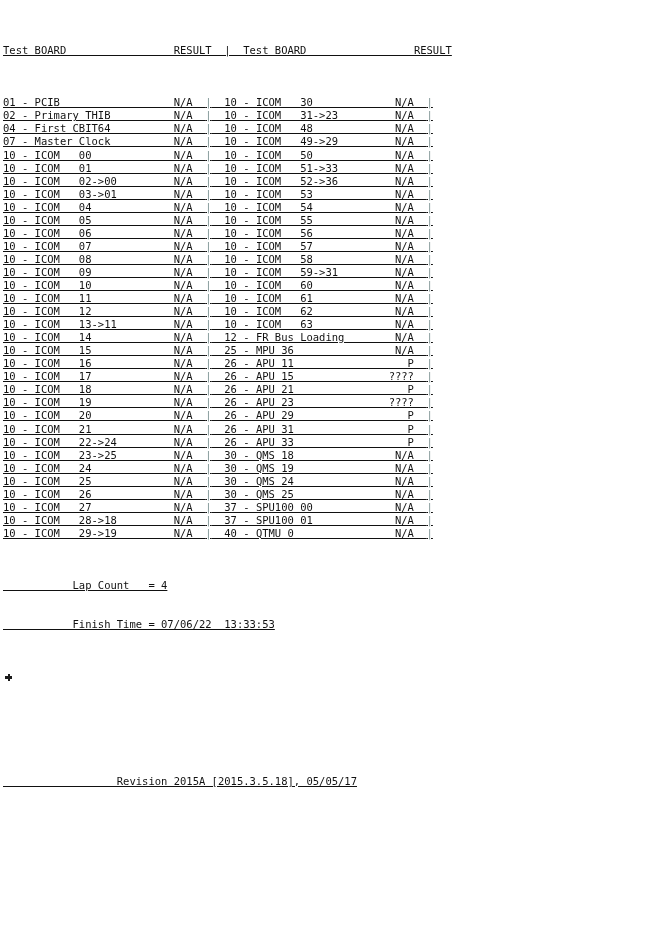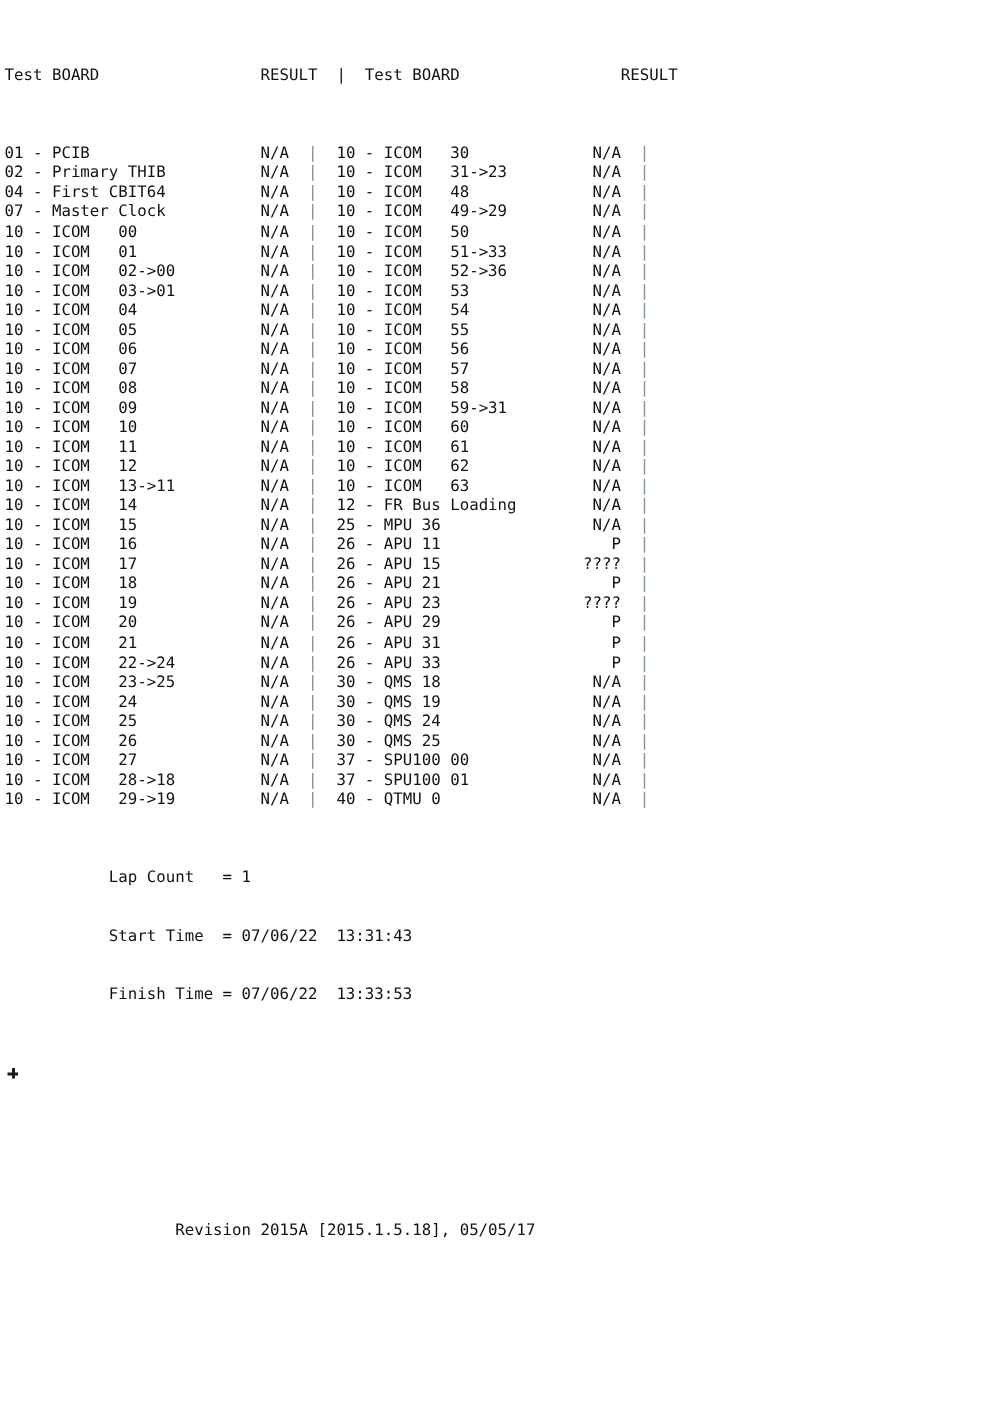--- a/index.html
+++ b/index.html
@@ -22,20 +22,21 @@
     position: relative;
     width: 672px;
     padding: 5px 0 0 3px;
     box-sizing: border-box;
     white-space: pre;
   }
   .line {
     white-space: pre;
     height: 13.05px;
     line-height: 13.05px;
+    text-decoration: underline;
   }
   .blank { height: 13.05px; }
   .sep {
     color: #7e9494;
   }
   .marker-line {
     height: 13.05px;
     line-height: 13.05px;
     position: relative;
   }
@@ -71,29 +72,28 @@
 </style>
 </head>
 <body>
 
 <div class="term">
 
   <div class="line">Test BOARD                 RESULT  |  Test BOARD                 RESULT</div>
 
   <div id="table-body"><div class="line"><span>01 - PCIB                  N/A  </span><span class="sep">|</span><span>  10 - ICOM   30             N/A  </span><span class="tail">|</span></div><div class="line"><span>02 - Primary THIB          N/A  </span><span class="sep">|</span><span>  10 - ICOM   31-&gt;23         N/A  </span><span class="tail">|</span></div><div class="line"><span>04 - First CBIT64          N/A  </span><span class="sep">|</span><span>  10 - ICOM   48             N/A  </span><span class="tail">|</span></div><div class="line"><span>07 - Master Clock          N/A  </span><span class="sep">|</span><span>  10 - ICOM   49-&gt;29         N/A  </span><span class="tail">|</span></div><div class="line"><span>10 - ICOM   00             N/A  </span><span class="sep">|</span><span>  10 - ICOM   50             N/A  </span><span class="tail">|</span></div><div class="line"><span>10 - ICOM   01             N/A  </span><span class="sep">|</span><span>  10 - ICOM   51-&gt;33         N/A  </span><span class="tail">|</span></div><div class="line"><span>10 - ICOM   02-&gt;00         N/A  </span><span class="sep">|</span><span>  10 - ICOM   52-&gt;36         N/A  </span><span class="tail">|</span></div><div class="line"><span>10 - ICOM   03-&gt;01         N/A  </span><span class="sep">|</span><span>  10 - ICOM   53             N/A  </span><span class="tail">|</span></div><div class="line"><span>10 - ICOM   04             N/A  </span><span class="sep">|</span><span>  10 - ICOM   54             N/A  </span><span class="tail">|</span></div><div class="line"><span>10 - ICOM   05             N/A  </span><span class="sep">|</span><span>  10 - ICOM   55             N/A  </span><span class="tail">|</span></div><div class="line"><span>10 - ICOM   06             N/A  </span><span class="sep">|</span><span>  10 - ICOM   56             N/A  </span><span class="tail">|</span></div><div class="line"><span>10 - ICOM   07             N/A  </span><span class="sep">|</span><span>  10 - ICOM   57             N/A  </span><span class="tail">|</span></div><div class="line"><span>10 - ICOM   08             N/A  </span><span class="sep">|</span><span>  10 - ICOM   58             N/A  </span><span class="tail">|</span></div><div class="line"><span>10 - ICOM   09             N/A  </span><span class="sep">|</span><span>  10 - ICOM   59-&gt;31         N/A  </span><span class="tail">|</span></div><div class="line"><span>10 - ICOM   10             N/A  </span><span class="sep">|</span><span>  10 - ICOM   60             N/A  </span><span class="tail">|</span></div><div class="line"><span>10 - ICOM   11             N/A  </span><span class="sep">|</span><span>  10 - ICOM   61             N/A  </span><span class="tail">|</span></div><div class="line"><span>10 - ICOM   12             N/A  </span><span class="sep">|</span><span>  10 - ICOM   62             N/A  </span><span class="tail">|</span></div><div class="line"><span>10 - ICOM   13-&gt;11         N/A  </span><span class="sep">|</span><span>  10 - ICOM   63             N/A  </span><span class="tail">|</span></div><div class="line"><span>10 - ICOM   14             N/A  </span><span class="sep">|</span><span>  12 - FR Bus Loading        N/A  </span><span class="tail">|</span></div><div class="line"><span>10 - ICOM   15             N/A  </span><span class="sep">|</span><span>  25 - MPU 36                N/A  </span><span class="tail">|</span></div><div class="line"><span>10 - ICOM   16             N/A  </span><span class="sep">|</span><span>  26 - APU 11                  P  </span><span class="tail">|</span></div><div class="line"><span>10 - ICOM   17             N/A  </span><span class="sep">|</span><span>  26 - APU 15               ????  </span><span class="tail">|</span></div><div class="line"><span>10 - ICOM   18             N/A  </span><span class="sep">|</span><span>  26 - APU 21                  P  </span><span class="tail">|</span></div><div class="line"><span>10 - ICOM   19             N/A  </span><span class="sep">|</span><span>  26 - APU 23               ????  </span><span class="tail">|</span></div><div class="line"><span>10 - ICOM   20             N/A  </span><span class="sep">|</span><span>  26 - APU 29                  P  </span><span class="tail">|</span></div><div class="line"><span>10 - ICOM   21             N/A  </span><span class="sep">|</span><span>  26 - APU 31                  P  </span><span class="tail">|</span></div><div class="line"><span>10 - ICOM   22-&gt;24         N/A  </span><span class="sep">|</span><span>  26 - APU 33                  P  </span><span class="tail">|</span></div><div class="line"><span>10 - ICOM   23-&gt;25         N/A  </span><span class="sep">|</span><span>  30 - QMS 18                N/A  </span><span class="tail">|</span></div><div class="line"><span>10 - ICOM   24             N/A  </span><span class="sep">|</span><span>  30 - QMS 19                N/A  </span><span class="tail">|</span></div><div class="line"><span>10 - ICOM   25             N/A  </span><span class="sep">|</span><span>  30 - QMS 24                N/A  </span><span class="tail">|</span></div><div class="line"><span>10 - ICOM   26             N/A  </span><span class="sep">|</span><span>  30 - QMS 25                N/A  </span><span class="tail">|</span></div><div class="line"><span>10 - ICOM   27             N/A  </span><span class="sep">|</span><span>  37 - SPU100 00             N/A  </span><span class="tail">|</span></div><div class="line"><span>10 - ICOM   28-&gt;18         N/A  </span><span class="sep">|</span><span>  37 - SPU100 01             N/A  </span><span class="tail">|</span></div><div class="line"><span>10 - ICOM   29-&gt;19         N/A  </span><span class="sep">|</span><span>  40 - QTMU 0                N/A  </span><span class="tail">|</span></div></div>
 
-  <div class="line">           Lap Count   = 1</div>
-  <div class="line">           Start Time  = 07/06/22  13:31:43</div>
+  <div class="line">           Lap Count   = 4</div>
   <div class="line">           Finish Time = 07/06/22  13:33:53</div>
 
   <div class="marker-line"><span class="marker"></span></div>
 
   <div class="blank"></div>
 
-  <div class="line">                  Revision 2015A [2015.1.5.18], 05/05/17</div>
+  <div class="line">                  Revision 2015A [2015.3.5.18], 05/05/17</div>
 
   
   
 
   
 
   
   
 
   

